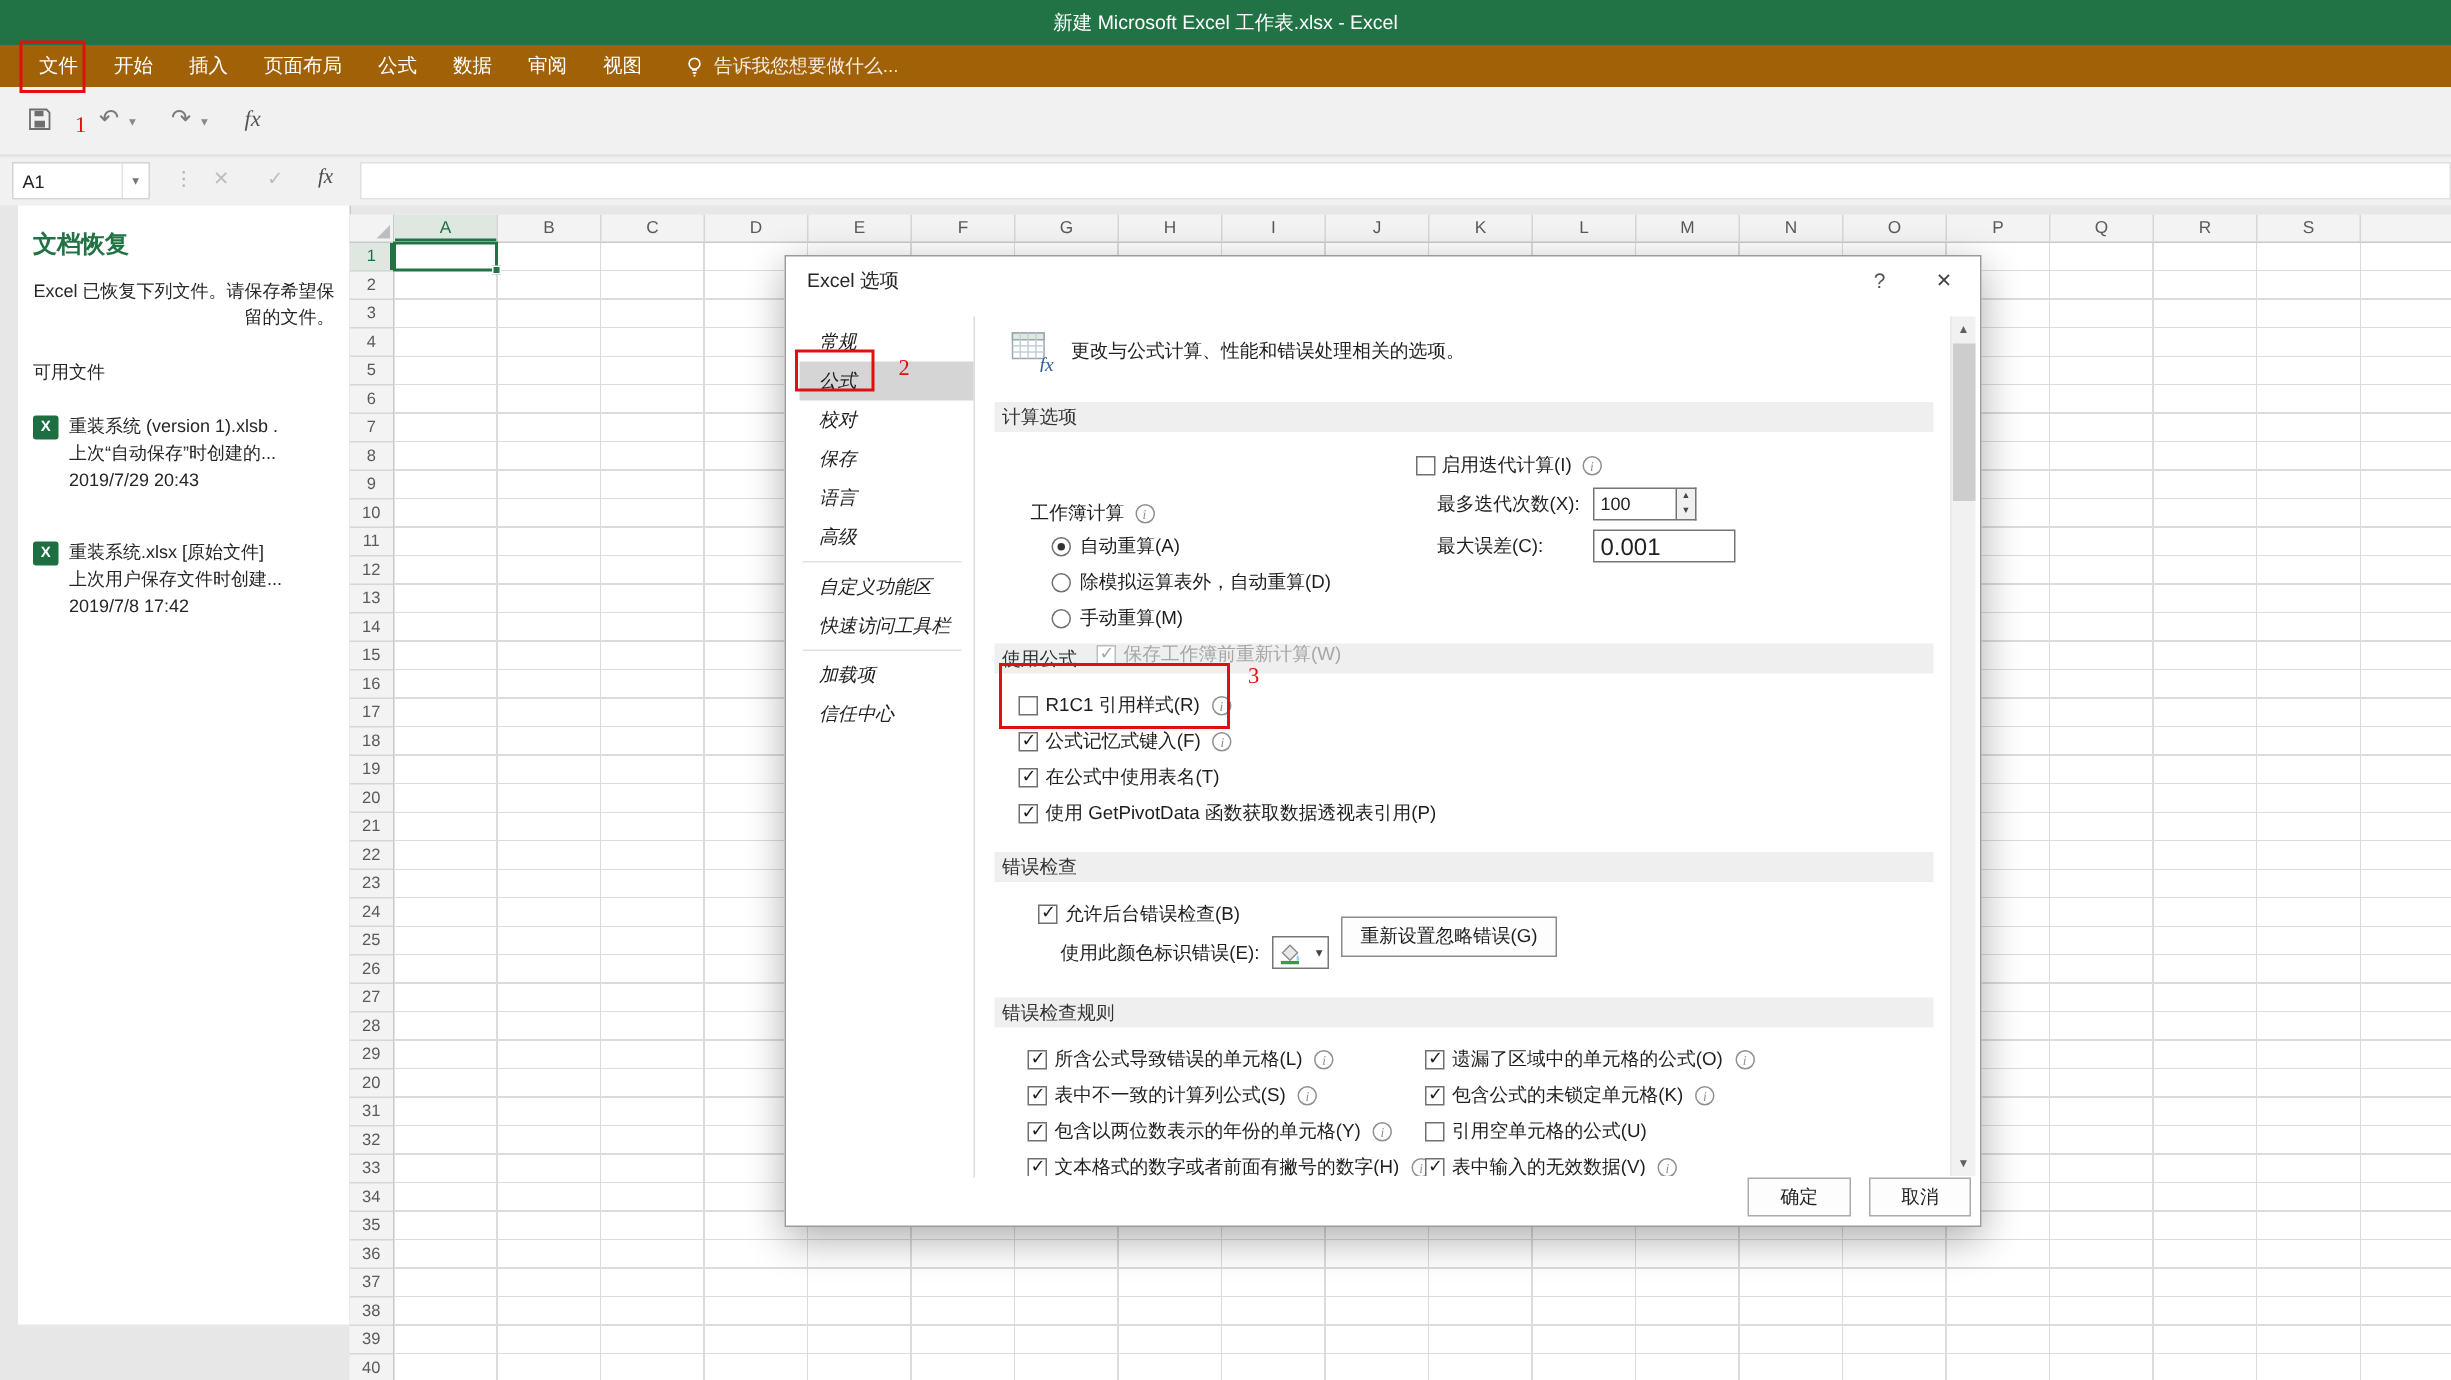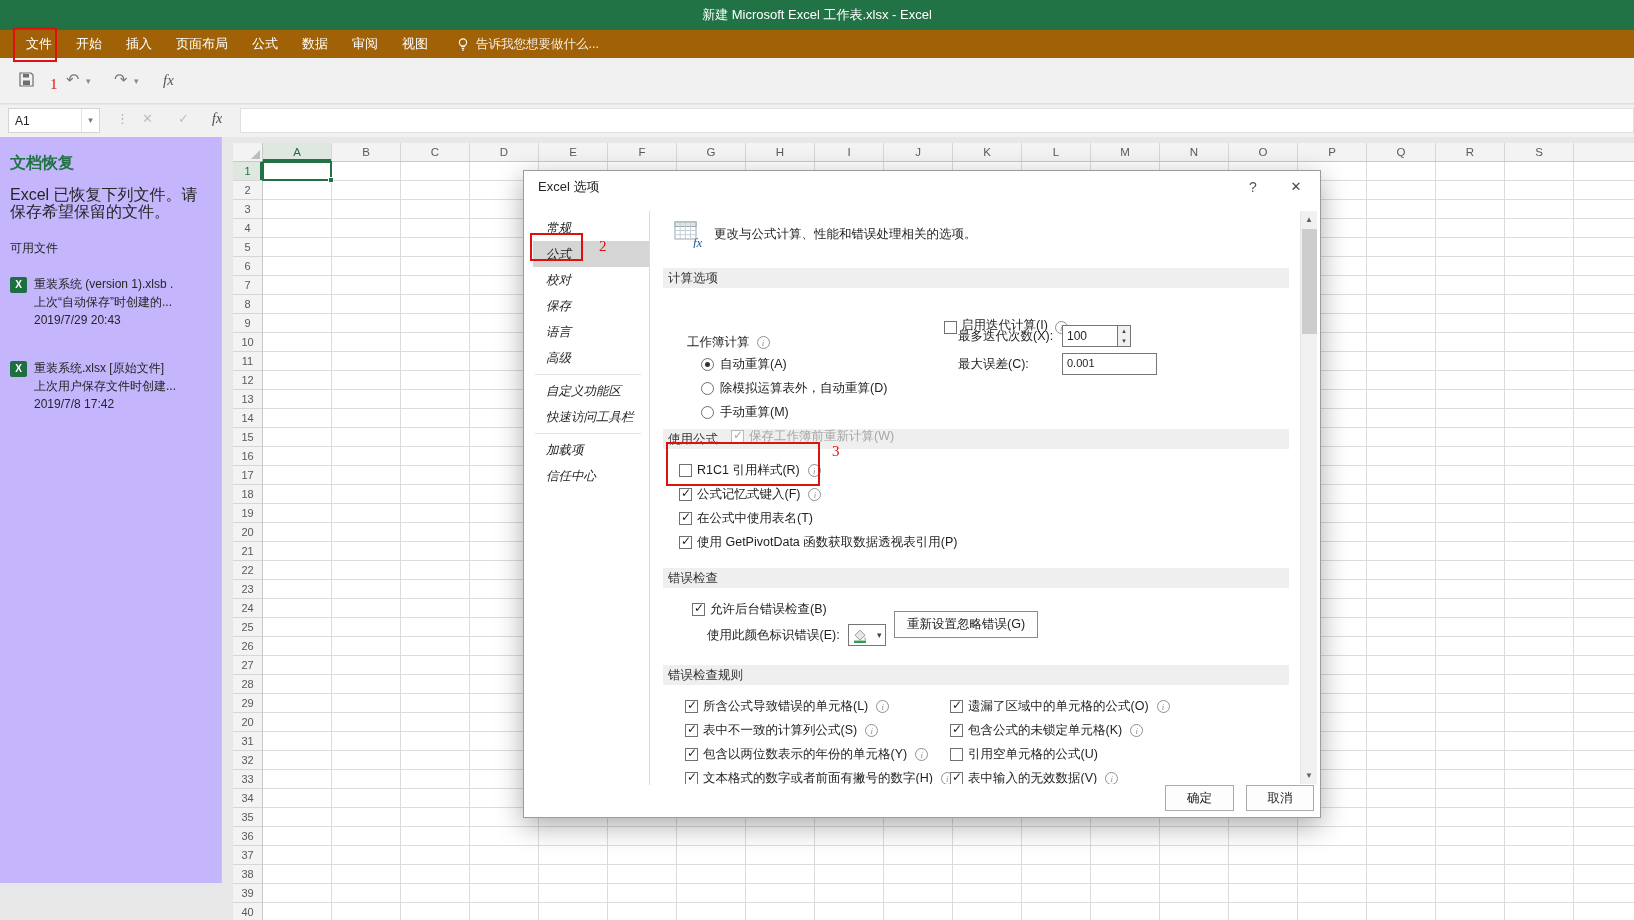--- a/index.html
+++ b/index.html
@@ -28,24 +28,24 @@
   .namebox{position:absolute;left:8px;top:3px;width:92px;height:25px;background:#fff;border:1px solid #d4d4d4;
     display:flex;align-items:center;font-size:12px;color:#222;}
   .nbval{flex:1;padding-left:6px;}
   .nbarr{width:18px;text-align:center;color:#777;font-size:9px;border-left:1px solid #e4e4e4;line-height:23px;}
   .fsep{position:absolute;left:116px;top:6px;color:#b0b0b0;font-size:13px;}
   .fbtn{position:absolute;top:6px;font-size:13px;color:#bdbdbd;}
   .fbtn.fx{font-family:"Liberation Serif",serif;font-style:italic;color:#4a4a4a;font-size:14px;}
   .fmlinput{position:absolute;left:240px;right:0;top:3px;height:25px;background:#fff;border:1px solid #e0e0e0;}
 
   
-  .recpanel{position:absolute;left:0;top:137px;width:222px;height:746px;background:#c4b5fd;
+  .recpanel{position:absolute;left:12px;top:137px;width:222px;height:746px;background:#ffffff;
     border-right:1px solid #c9c9c9;padding:16px 10px 0 10px;}
   .rectitle{color:#217346;font-size:16px;font-weight:700;margin-bottom:12px;}
-  .recdesc{font-size:16px;line-height:17px;color:#262626;margin-bottom:20px;}
+  .recdesc{font-size:12px;line-height:17px;color:#262626;margin-bottom:20px;text-align:right;}
   .recavail{font-size:12px;color:#262626;margin-bottom:18px;}
   .reccard{display:flex;gap:7px;margin-bottom:30px;}
   .xlicon{flex:0 0 17px;width:17px;height:16px;margin-top:2px;background:#1d6f42;color:#fff;font-size:10px;
     font-weight:bold;text-align:center;line-height:16px;border-radius:2px;}
   .recname,.recline{font-size:12px;line-height:18px;color:#262626;}
 
   
   .grid{position:absolute;left:233px;top:143px;right:0;bottom:0;}
   .corner{position:absolute;left:0;top:0;width:30px;height:19px;background:#f3f3f3;
     border-right:1px solid #c9c9c9;border-bottom:1px solid #c9c9c9;}
@@ -83,41 +83,41 @@
   .introtxt{font-size:12.5px;color:#1e1e1e;}
   .sectionbar{height:20px;line-height:20px;background:#efefef;margin:0 10px 0 9px;padding-left:5px;color:#333;}
   .mt19{margin-top:19px;}.mt14{margin-top:14px;}.mt16{margin-top:16px;}
 
   .calcarea{position:relative;height:141px;padding-top:10px;}
   .wbrow{display:flex;align-items:center;height:20px;margin-left:33px;gap:4px;margin-top:34px;}
   .radrow{display:flex;align-items:center;height:24px;margin-left:47px;gap:6px;}
   .chkrow{display:flex;align-items:center;height:24px;gap:5px;white-space:nowrap;}
   .savecb{margin-left:77px;}
   .abspos{position:absolute;display:flex;align-items:center;gap:4px;}
-  #iterchk{left:290px;top:28px;height:18px;align-items:flex-end;}
+  #iterchk{left:290px;top:13px;height:18px;}
   #maxiterrow{left:304px;top:37px;height:22px;}
   #maxchangerow{left:304px;top:65px;height:22px;}
   .numlabel{display:inline-block;width:100px;}
 
   .cbx{position:relative;width:13px;height:13px;flex:0 0 13px;border:1px solid #707070;background:#fff;}
   .cbx.on::after{content:"✓";position:absolute;left:1px;top:-3px;font-size:12px;color:#1a1a1a;}
   .rad{position:relative;width:13px;height:13px;flex:0 0 13px;border:1px solid #707070;border-radius:50%;background:#fff;}
   .rad.on::after{content:"";position:absolute;left:3px;top:3px;width:5px;height:5px;border-radius:50%;background:#333;}
   .info{display:inline-block;width:13px;height:13px;border-radius:50%;border:1px solid #8f8f8f;color:#8f8f8f;
     font-size:9px;line-height:12px;text-align:center;font-style:italic;font-family:"Liberation Serif",serif;margin-left:3px;flex:0 0 13px;}
   .chkrow.dis .clbl{color:#a6a6a6;}
   .chkrow.dis .cbx{border-color:#bcbcbc;}
   .chkrow.dis .cbx.on::after{color:#a6a6a6;}
 
   .spinbox{display:inline-flex;height:22px;}
   .spinval{width:56px;height:22px;border:1px solid #767676;background:#fff;padding:3px 4px;font-size:12px;}
   .spinbtns{width:13px;height:22px;border:1px solid #767676;border-left:none;background:#f0f0f0;
     display:flex;flex-direction:column;}
   .spinbtns span{flex:1;font-size:7px;line-height:10px;text-align:center;color:#444;}
-  .txtbox{display:inline-block;width:95px;height:22px;border:1px solid #767676;background:#fff;padding:3px 4px;font-size:11px;}
+  .txtbox{display:inline-block;width:95px;height:22px;border:1px solid #767676;background:#fff;padding:3px 4px;font-size:16px;}
 
   .formlist{margin-top:9px;margin-left:25px;}
   .errarea{position:relative;padding-top:9px;}
   .bgerr{margin-left:38px;}
   .colorrow{display:flex;align-items:center;height:28px;margin-left:53px;gap:8px;white-space:nowrap;}
   .colorbtn{display:inline-flex;align-items:center;justify-content:space-between;width:38px;height:22px;
     border:1px solid #767676;background:#fff;padding:0 3px;}
   .cbarr{font-size:9px;color:#444;}
   .resetbtn{position:absolute;left:240px;top:23px;height:27px;padding:0 12px;line-height:25px;
     background:#fdfdfd;border:1px solid #8a8a8a;color:#1e1e1e;}

